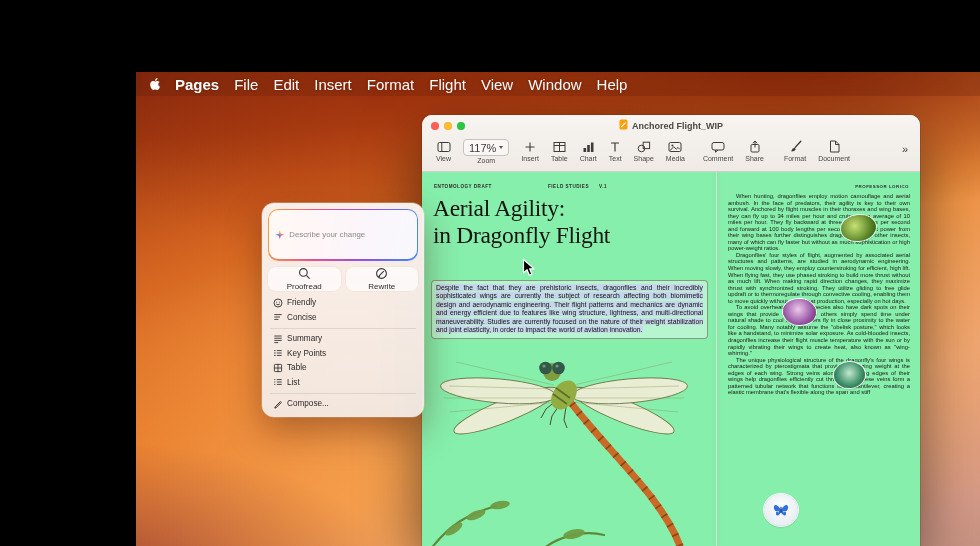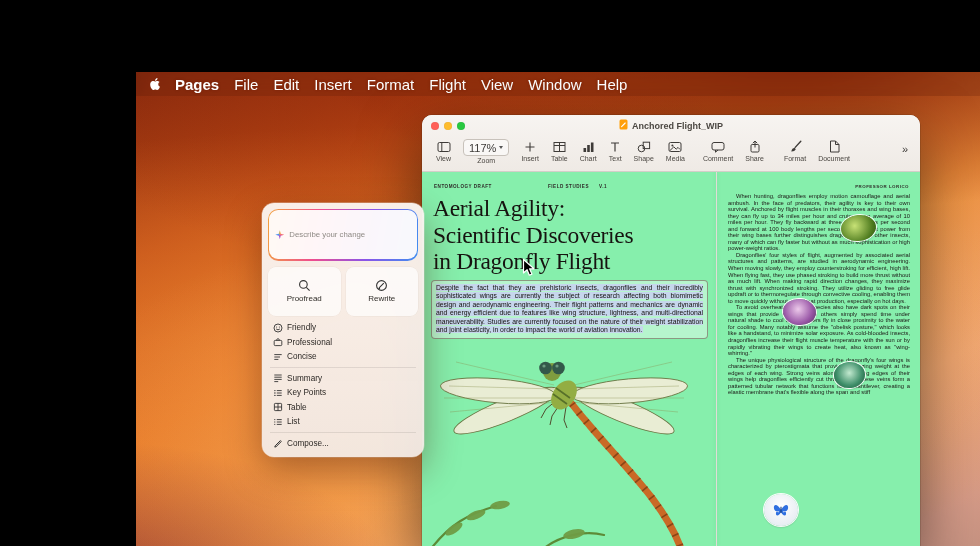--- a/index.html
+++ b/index.html
@@ -67,21 +67,21 @@
   .wtools{position:absolute;left:126px;top:131px;width:162px;border-radius:12px;padding:6px;box-sizing:border-box;
     background:linear-gradient(rgba(252,248,246,.94),rgba(243,237,234,.92));backdrop-filter:blur(14px);
     box-shadow:0 14px 36px rgba(70,20,0,.4),0 0 0 .5px rgba(255,255,255,.55);}
   .ai-ring{padding:1.3px;border-radius:10.5px;background:linear-gradient(100deg,#f2a33c,#ef4d8e,#8a54e8,#3f8ef0);}
   .ai-input{display:flex;align-items:center;gap:5px;background:rgba(255,253,252,.96);border-radius:9px;height:17px;
     padding:16px 6px;font-size:7.8px;color:#8f8a85;}
   .sparkle{width:9px;height:9px;flex:0 0 auto;
     background:conic-gradient(from 20deg,#f7b32b,#f05f8f,#8a5cf0,#39a0f5,#f7b32b);
     clip-path:polygon(50% 0,61% 39%,100% 50%,61% 61%,50% 100%,39% 61%,0 50%,39% 39%);}
   .actions{display:flex;gap:5px;margin-top:6px;}
-  .action{flex:1;background:rgba(255,255,255,.68);border-radius:8px;height:49px;display:flex;flex-direction:column;
+  .action{flex:1;background:rgba(255,255,255,.68);border-radius:8px;height:24px;display:flex;flex-direction:column;
     align-items:center;justify-content:center;gap:2px;font-size:8px;color:#2f2c29;box-shadow:0 0 0 .5px rgba(0,0,0,.05);}
   .wmenu{margin-top:5px;}
   .wrow{display:flex;align-items:center;gap:4px;height:14.5px;padding:0 4px;font-size:8.2px;color:#2b2825;border-radius:5px;}
   .wrow .wic{width:11px;display:flex;justify-content:center;}
   .wdiv{height:1px;background:rgba(0,0,0,.09);margin:3px 2px;}
 
   .cursor{position:absolute;z-index:50;}
 </style>
 </head>
 <body>
@@ -243,21 +243,20 @@
 
       <div class="content">
         <div class="pagediv"></div>
 
         <span class="lp-head" style="left:12px">ENTOMOLOGY DRAFT</span>
         <span class="lp-head" style="left:126px">FIELD STUDIES</span>
         <span class="lp-head" style="left:177px">V.1</span>
 
         <div class="doc-title">
           <div>Aerial Agility:</div>
-          <div>Scientific Discoveries</div>
           <div>in Dragonfly Flight</div>
         </div>
 
         <div class="sel-wrap">
           <p class="sel-text"><span>Despite the fact that they are prehistoric insects, dragonflies and their incredibly sophisticated wings are currently the subject of research affecting both biomimetic design and aerodynamic engineering. Their flight patterns and mechanics are dynamic and energy efficient due to features like wing structure, lightness, and multi-directional maneuverability.  Studies are currently focused on the nature of their weight stabilization and joint elasticity, in order to impact the world of aviation innovation.</span></p>
         </div>
 
         <svg class="dragonfly" width="290" height="212" viewBox="0 0 290 212">
           <g fill="none" stroke="#5d8a37" stroke-width="2.2" stroke-linecap="round">
             <path d="M6 212 C 26 186 44 176 72 168"></path>
@@ -353,29 +352,20 @@
                 <circle cx="5" cy="5" r="4"></circle>
                 <circle cx="3.6" cy="4" r=".55" fill="#333" stroke="none"></circle>
                 <circle cx="6.4" cy="4" r=".55" fill="#333" stroke="none"></circle>
                 <path d="M3.2 6 q1.8 1.7 3.6 0"></path>
               </svg>
             </span>
           <span>Friendly</span>
         </div>
         <div class="wrow">
           <span class="wic">
-              <svg width="10" height="10" viewBox="0 0 10 10" fill="none" stroke="#333" stroke-width=".9">
-                <rect x="1.2" y="3.4" width="7.6" height="5.2" rx="1"></rect>
-                <path d="M3.8 3.4 V2.6 q0-.8 .8-.8 h.8 q.8 0 .8 .8 V3.4"></path>
-              </svg>
-            </span>
-          <span>Professional</span>
-        </div>
-        <div class="wrow">
-          <span class="wic">
               <svg width="10" height="10" viewBox="0 0 10 10" stroke="#333" stroke-width=".9">
                 <line x1="1.3" y1="2.6" x2="8.7" y2="2.6"></line>
                 <line x1="1.3" y1="5" x2="7" y2="5"></line>
                 <line x1="1.3" y1="7.4" x2="5.4" y2="7.4"></line>
               </svg>
             </span>
           <span>Concise</span>
         </div>
         <div class="wdiv"></div>
         <div class="wrow">

